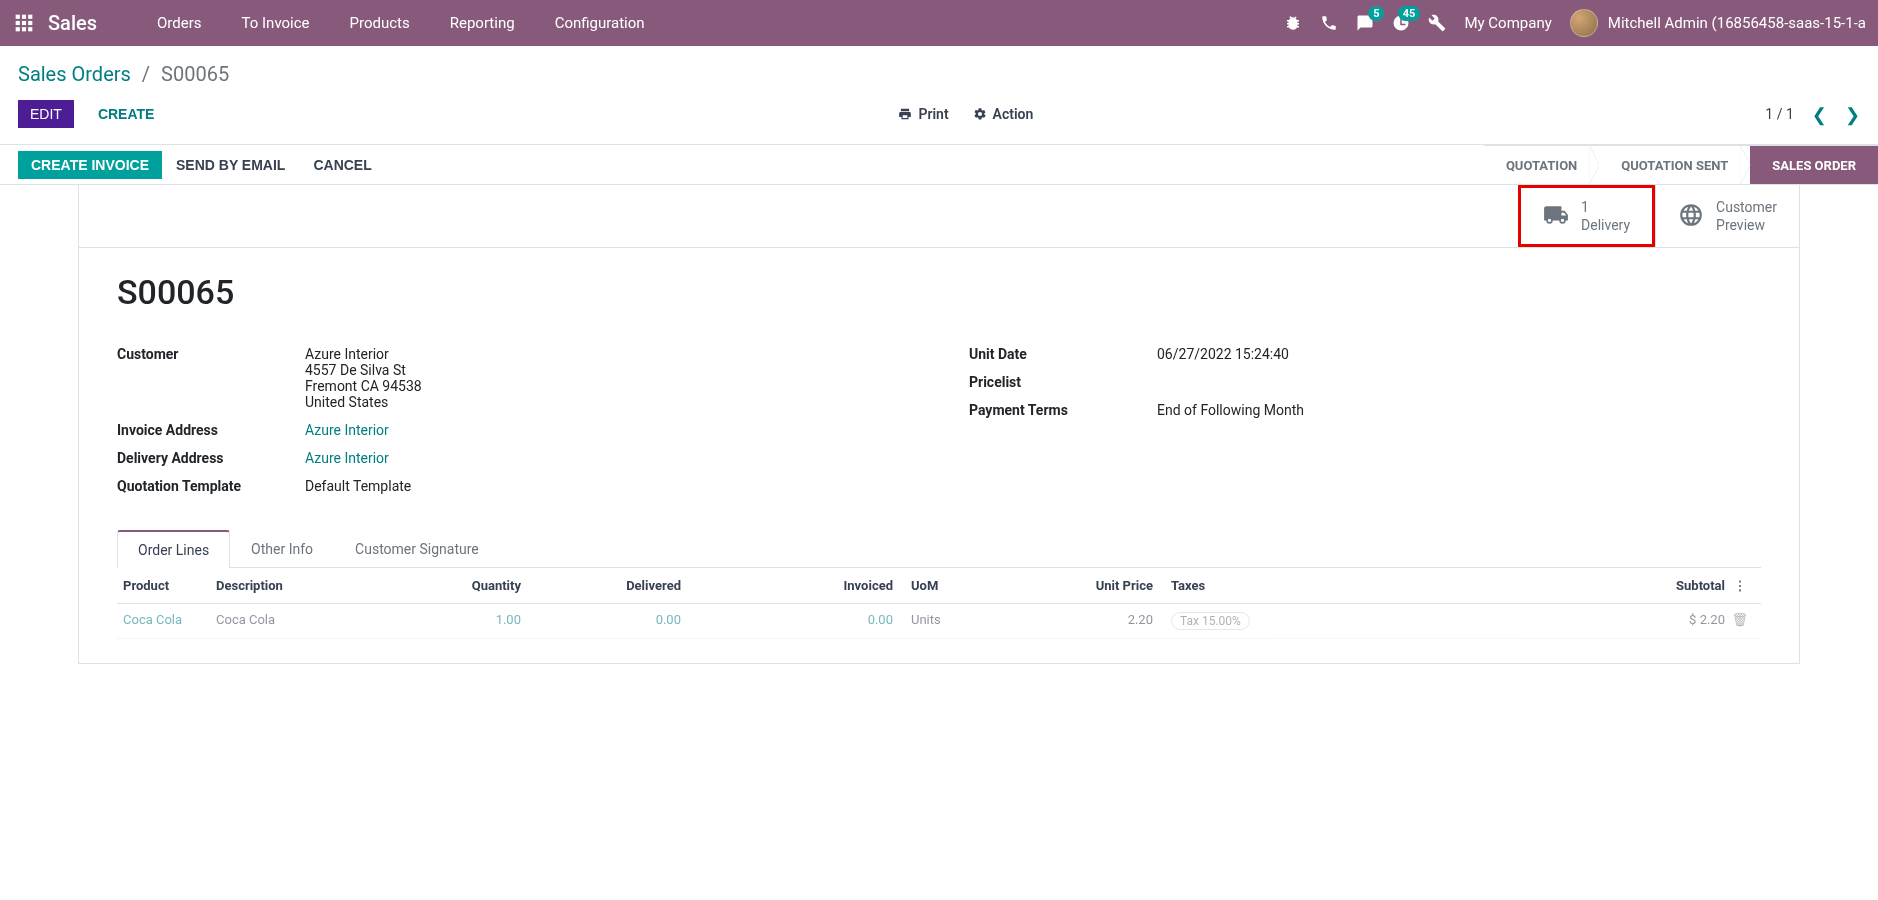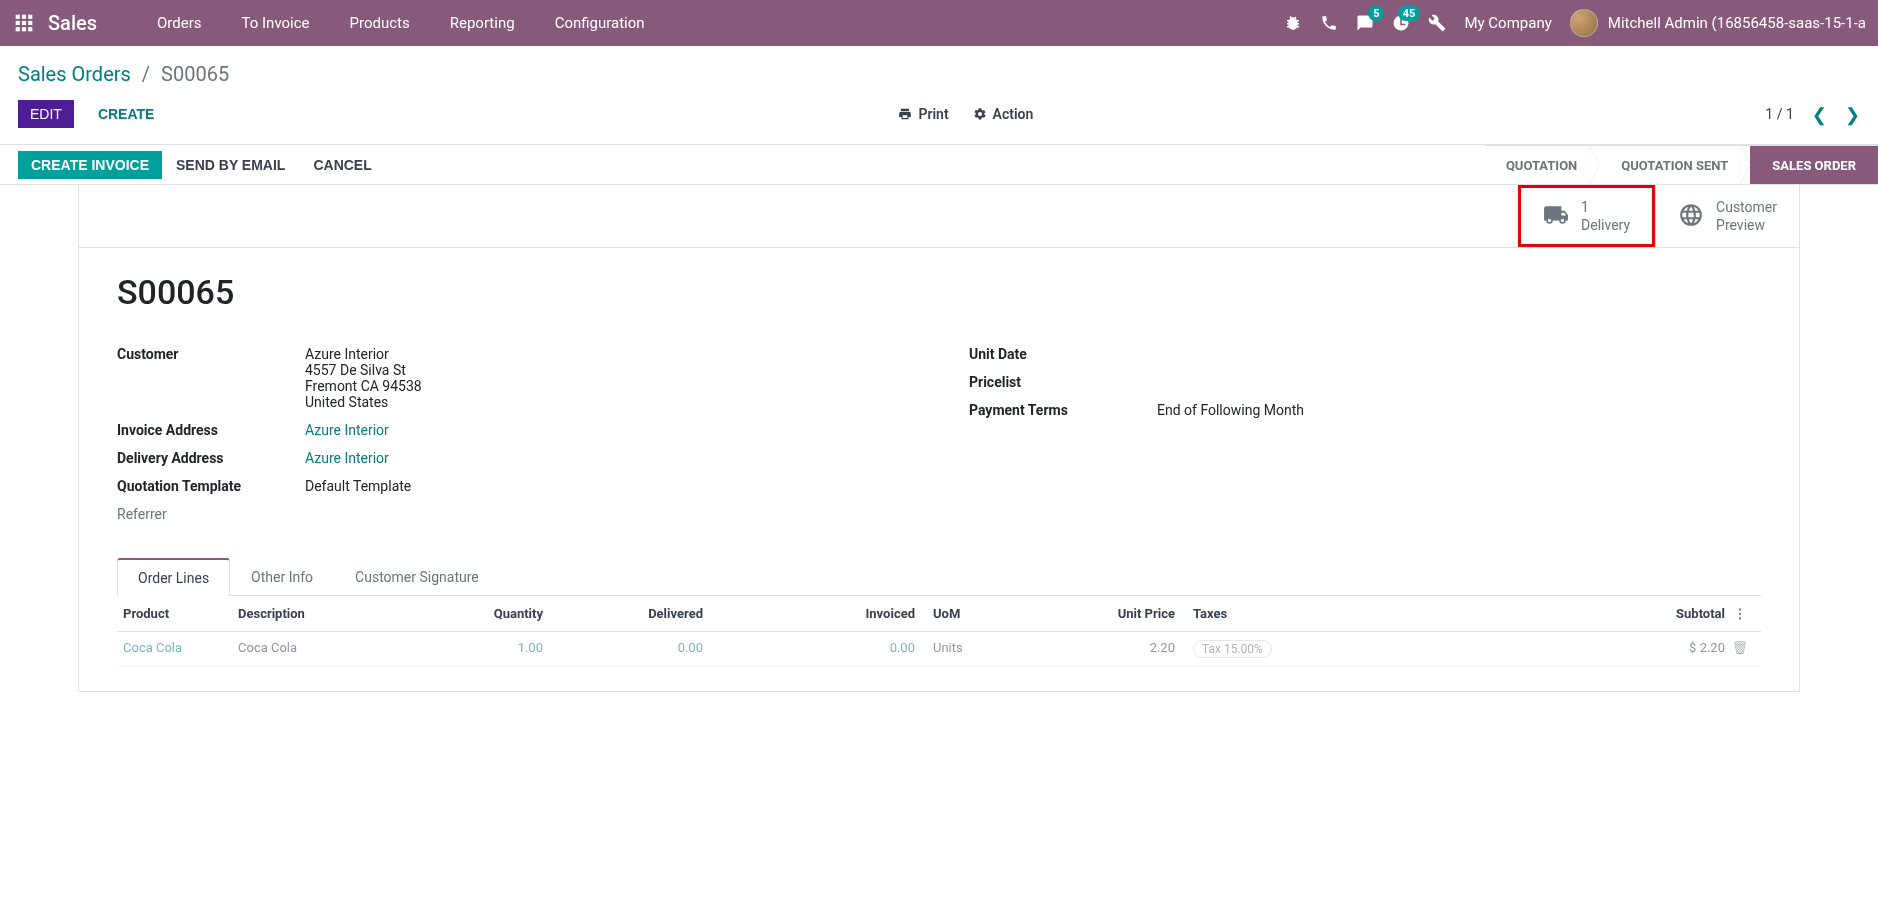--- a/index.html
+++ b/index.html
@@ -71,21 +71,21 @@
 .form-value.link { color: #017E84; cursor: pointer; }
 .form-value .addr-line { display: block; }
 .form-label.muted { color: #6c757d; font-weight: 400; }
 
 .tabs { display: flex; border-bottom: 1px solid #dee2e6; margin-top: 30px; }
 .tab { padding: 10px 20px; font-size: 14px; color: #6c757d; cursor: pointer; border: 1px solid transparent; border-bottom: none; margin-bottom: -1px; }
 .tab.active { color: #374151; border-color: #dee2e6; border-top: 2px solid #875A7B; background: #fff; border-radius: 3px 3px 0 0; }
 
 .table-head { display: flex; padding: 10px 6px; font-weight: 700; font-size: 13px; color: #374151; border-bottom: 1px solid #dee2e6; }
 .table-row { display: flex; padding: 8px 6px; font-size: 13px; border-bottom: 1px solid #f0f0f0; }
-.col-product { width: 115px; }
+.col-product { width: 93px; }
 .col-desc { width: 175px; }
 .col-qty { width: 130px; text-align: right; }
 .col-deliv { width: 160px; text-align: right; }
 .col-inv { width: 212px; text-align: right; }
 .col-uom { width: 120px; padding-left: 18px; }
 .col-price { width: 140px; text-align: right; }
 .col-taxes { width: 200px; padding-left: 18px; }
 .col-subtotal { flex: 1; text-align: right; }
 .col-kebab { width: 30px; text-align: center; color: #6c757d; cursor: pointer; }
 .table-row .link { color: #017E84; }
@@ -246,28 +246,25 @@
             <div class="form-value link">Azure Interior</div>
           </div>
           <div class="form-row">
             <div class="form-label">Delivery Address</div>
             <div class="form-value link">Azure Interior</div>
           </div>
           <div class="form-row">
             <div class="form-label">Quotation Template</div>
             <div class="form-value">Default Template</div>
           </div>
-          <div class="form-row">
-            <div class="form-label muted">Referrer</div>
-            <div class="form-value"></div>
-          </div>
         </div>
         <div class="form-col">
           <div class="form-row">
             <div class="form-label">Unit Date</div>
+            <div class="form-value">06/27/2022 15:24:40</div>
           </div>
           <div class="form-row">
             <div class="form-label">Pricelist</div>
           </div>
           <div class="form-row">
             <div class="form-label">Payment Terms</div>
             <div class="form-value">End of Following Month</div>
           </div>
         </div>
       </div>

